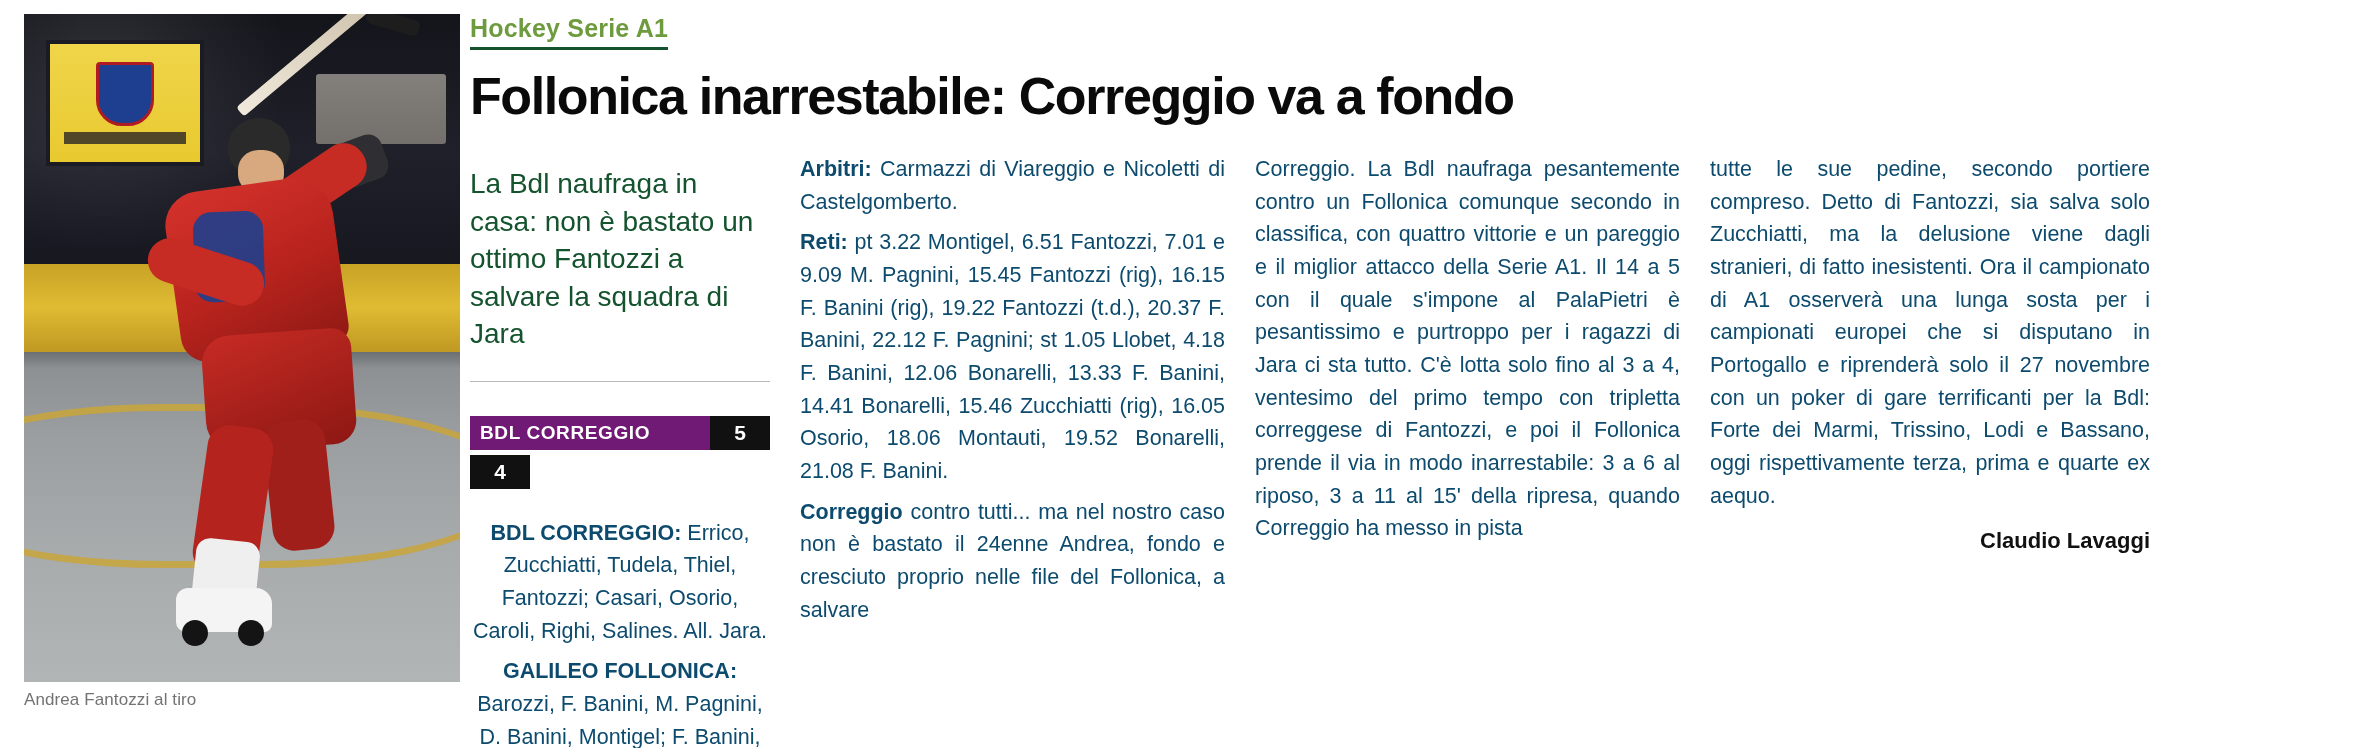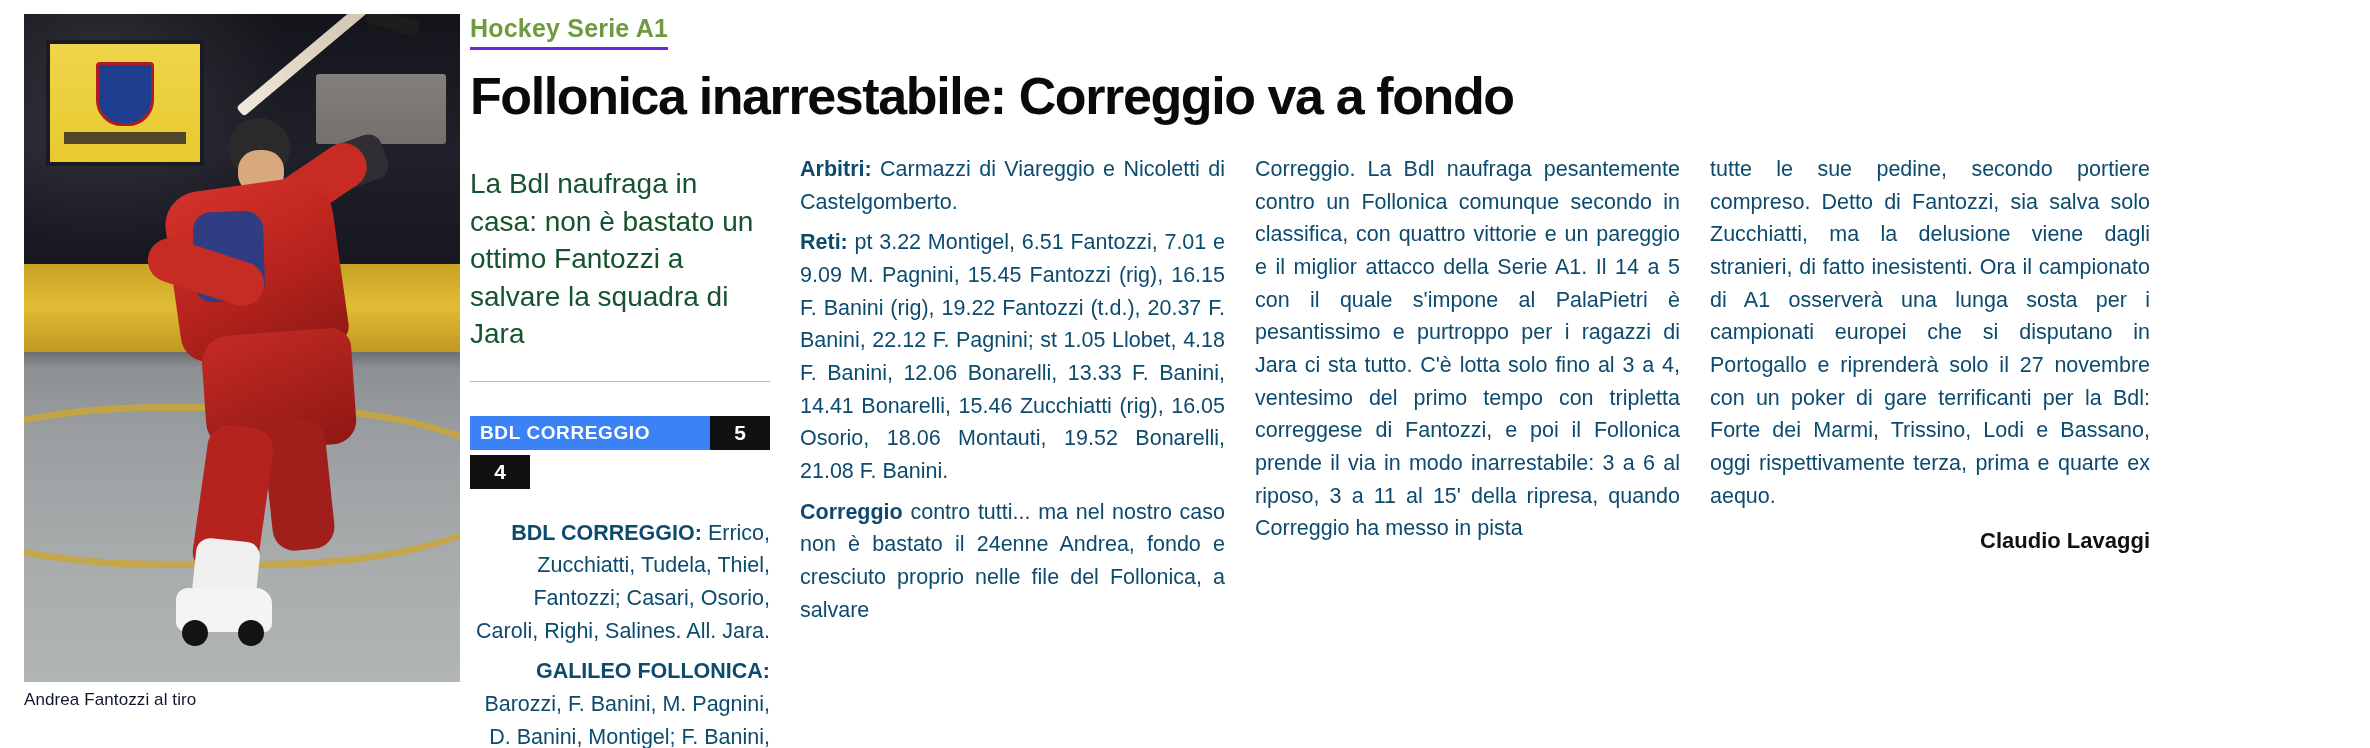--- a/index.html
+++ b/index.html
@@ -181,33 +181,33 @@
     transform-origin: left center;
     border-radius: 4px;
   }
   .p-stick-blade {
     position: absolute; left: 246px; top: -96px; width: 54px; height: 16px;
     background: #1d1d1d; border-radius: 6px; transform: rotate(16deg);
   }
   .caption {
     margin-top: 8px;
     font-size: 17px;
-    color: #0f172a;
+    color: #737373;
     letter-spacing: .1px;
   }
 
   
   .article {
     flex: 1 1 auto;
     min-width: 0;
     padding-left: 6px;
     box-sizing: border-box;
   }
   .kicker-wrap {
-    border-bottom: 3px solid #6d28d9;
+    border-bottom: 3px solid #14532d;
     display: inline-block;
     padding-bottom: 4px;
     margin-bottom: 6px;
   }
   .kicker {
     font-size: 25px;
     font-weight: bold;
     color: #6f9b3f;
     letter-spacing: .2px;
   }
@@ -249,21 +249,21 @@
   
   .scorebox { margin-bottom: 28px; }
   .score-row {
     display: flex;
     align-items: stretch;
     height: 34px;
     margin-bottom: 5px;
   }
   .score-team {
     flex: 1 1 auto;
-    background: #3b82f6;
+    background: #701a75;
     color: #ffffff;
     font-size: 19px;
     font-weight: bold;
     letter-spacing: .6px;
     display: flex;
     align-items: center;
     padding-left: 10px;
     box-sizing: border-box;
   }
   .score-val {
@@ -279,21 +279,21 @@
   }
 
   .body-text {
     font-size: 21.5px;
     line-height: 1.52;
     text-align: justify;
     color: #0c4a6e;
     margin: 0 0 8px 0;
     hyphens: auto;
   }
-  .body-text.lineup { text-align: right; }
+  .body-text.lineup { text-align: center; }
   .lead-label { font-weight: bold; }
   .signature {
     text-align: right;
     font-weight: bold;
     font-size: 22px;
     margin-top: 16px;
   }
 </style>
 </head>
 <body>

